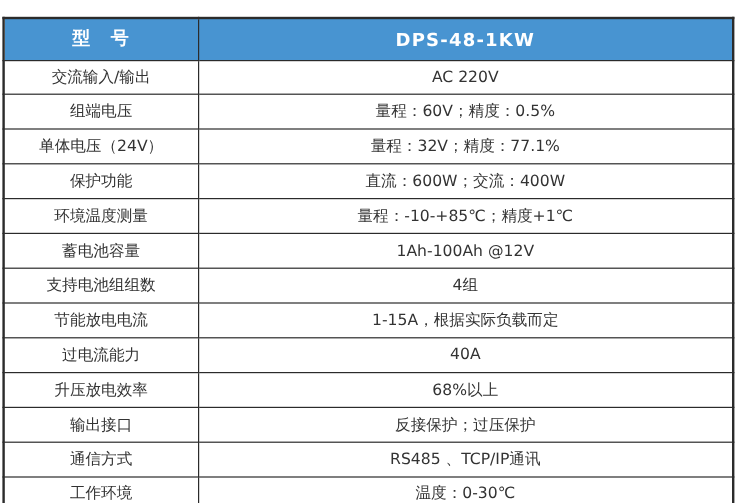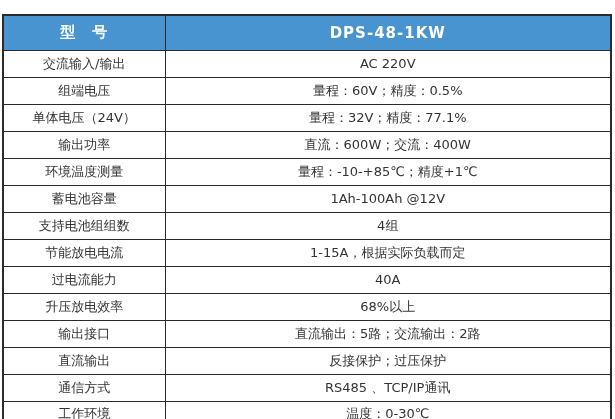--- a/index.html
+++ b/index.html
@@ -73,21 +73,21 @@
   </tr>
         <tr class="data-row">
     <td class="label-cell">组端电压</td>
     <td class="value-cell">量程：60V；精度：0.5%</td>
   </tr>
         <tr class="data-row">
     <td class="label-cell">单体电压（24V）</td>
     <td class="value-cell">量程：32V；精度：77.1%</td>
   </tr>
         <tr class="data-row">
-    <td class="label-cell">输出功率</td>
+    <td class="label-cell">保护功能</td>
     <td class="value-cell">直流：600W；交流：400W</td>
   </tr>
         <tr class="data-row">
     <td class="label-cell">环境温度测量</td>
     <td class="value-cell">量程：-10-+85℃；精度+1℃</td>
   </tr>
         <tr class="data-row">
     <td class="label-cell">蓄电池容量</td>
     <td class="value-cell">1Ah-100Ah @12V</td>
   </tr>
@@ -102,24 +102,20 @@
         <tr class="data-row">
     <td class="label-cell">过电流能力</td>
     <td class="value-cell">40A</td>
   </tr>
         <tr class="data-row">
     <td class="label-cell">升压放电效率</td>
     <td class="value-cell">68%以上</td>
   </tr>
         <tr class="data-row">
     <td class="label-cell">输出接口</td>
-    <td class="value-cell">直流输出：5路；交流输出：2路</td>
-  </tr>
-        <tr class="data-row">
-    <td class="label-cell">直流输出</td>
     <td class="value-cell">反接保护；过压保护</td>
   </tr>
         <tr class="data-row">
     <td class="label-cell">通信方式</td>
     <td class="value-cell">RS485 、TCP/IP通讯</td>
   </tr>
         <tr class="data-row">
     <td class="label-cell">工作环境</td>
     <td class="value-cell">温度：0-30℃</td>
   </tr>

